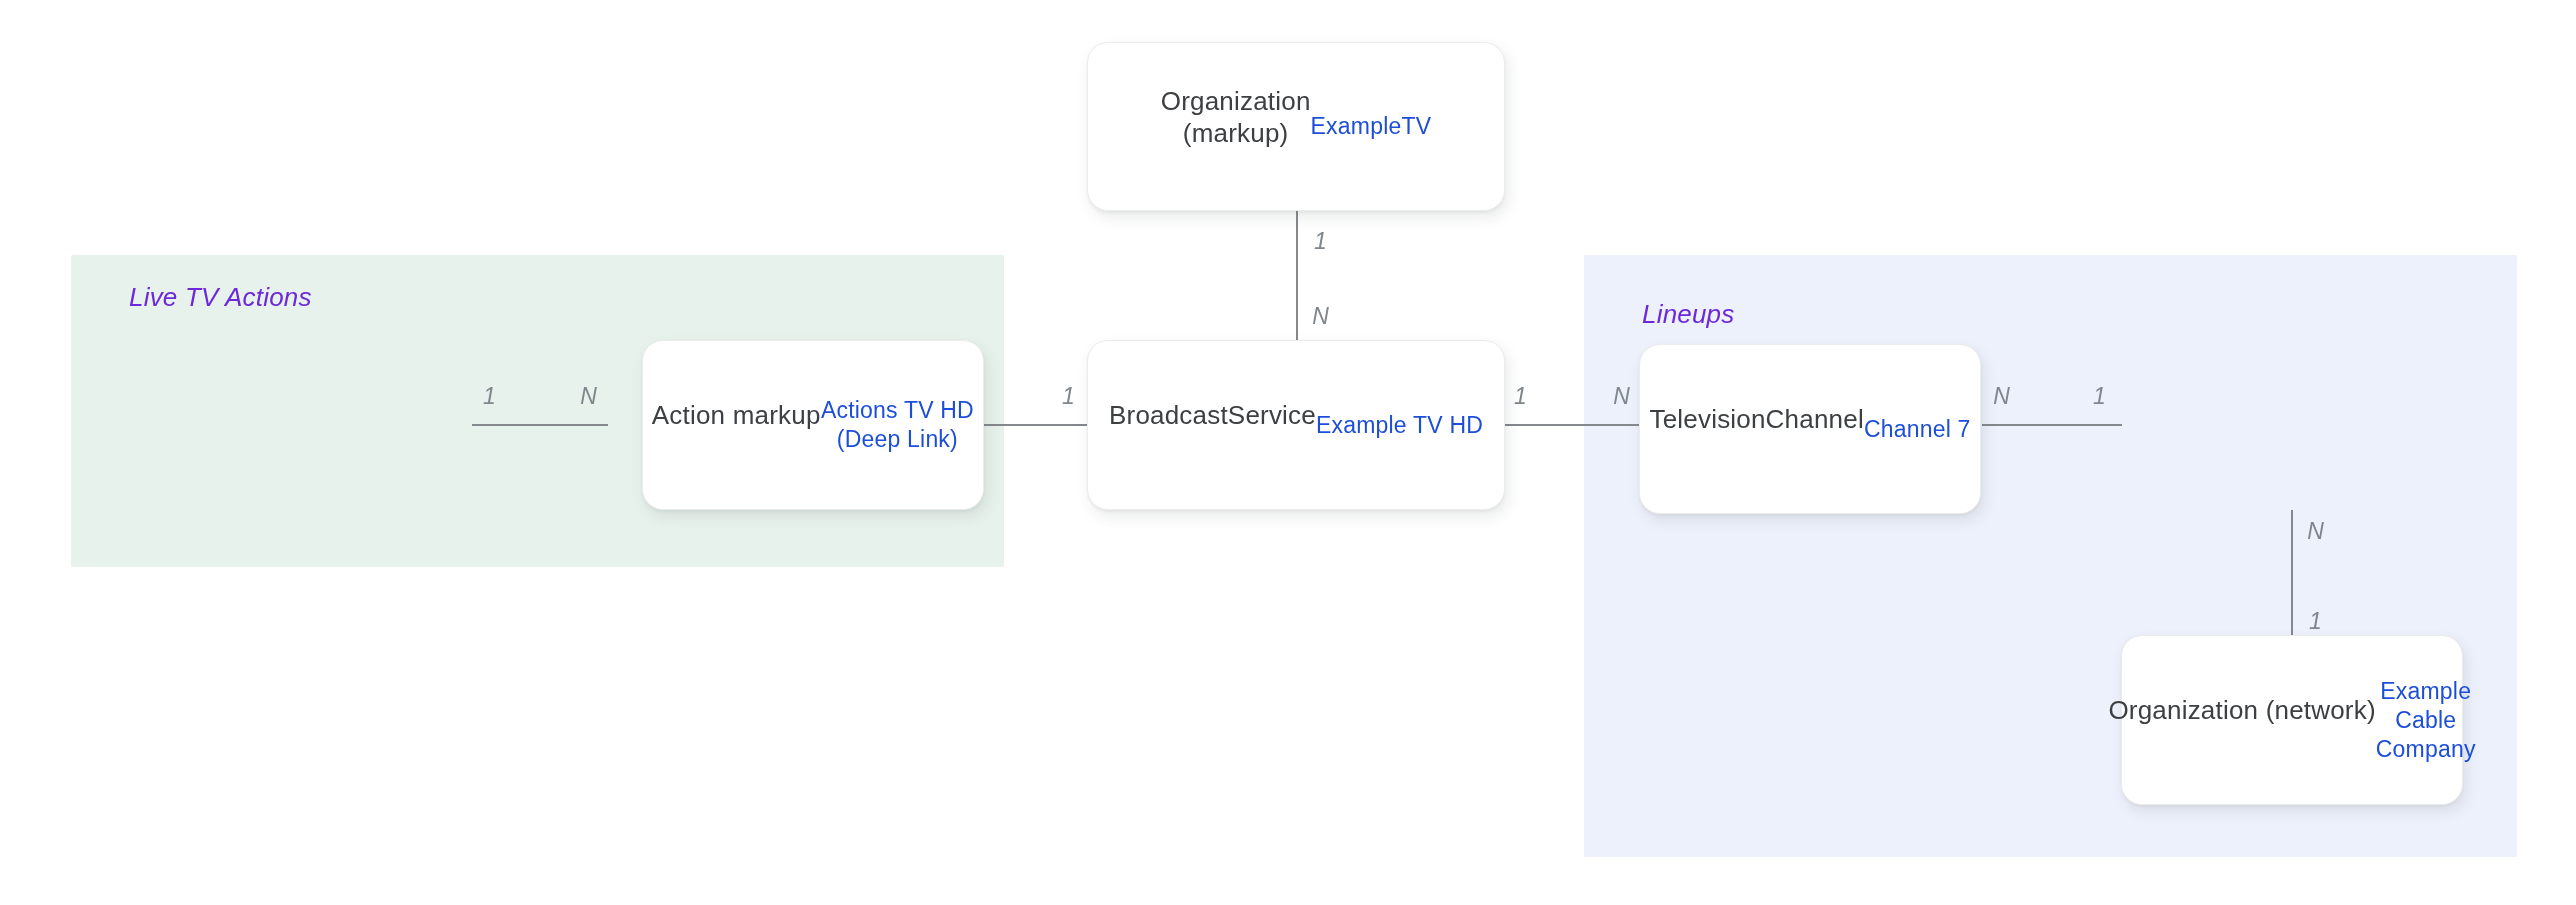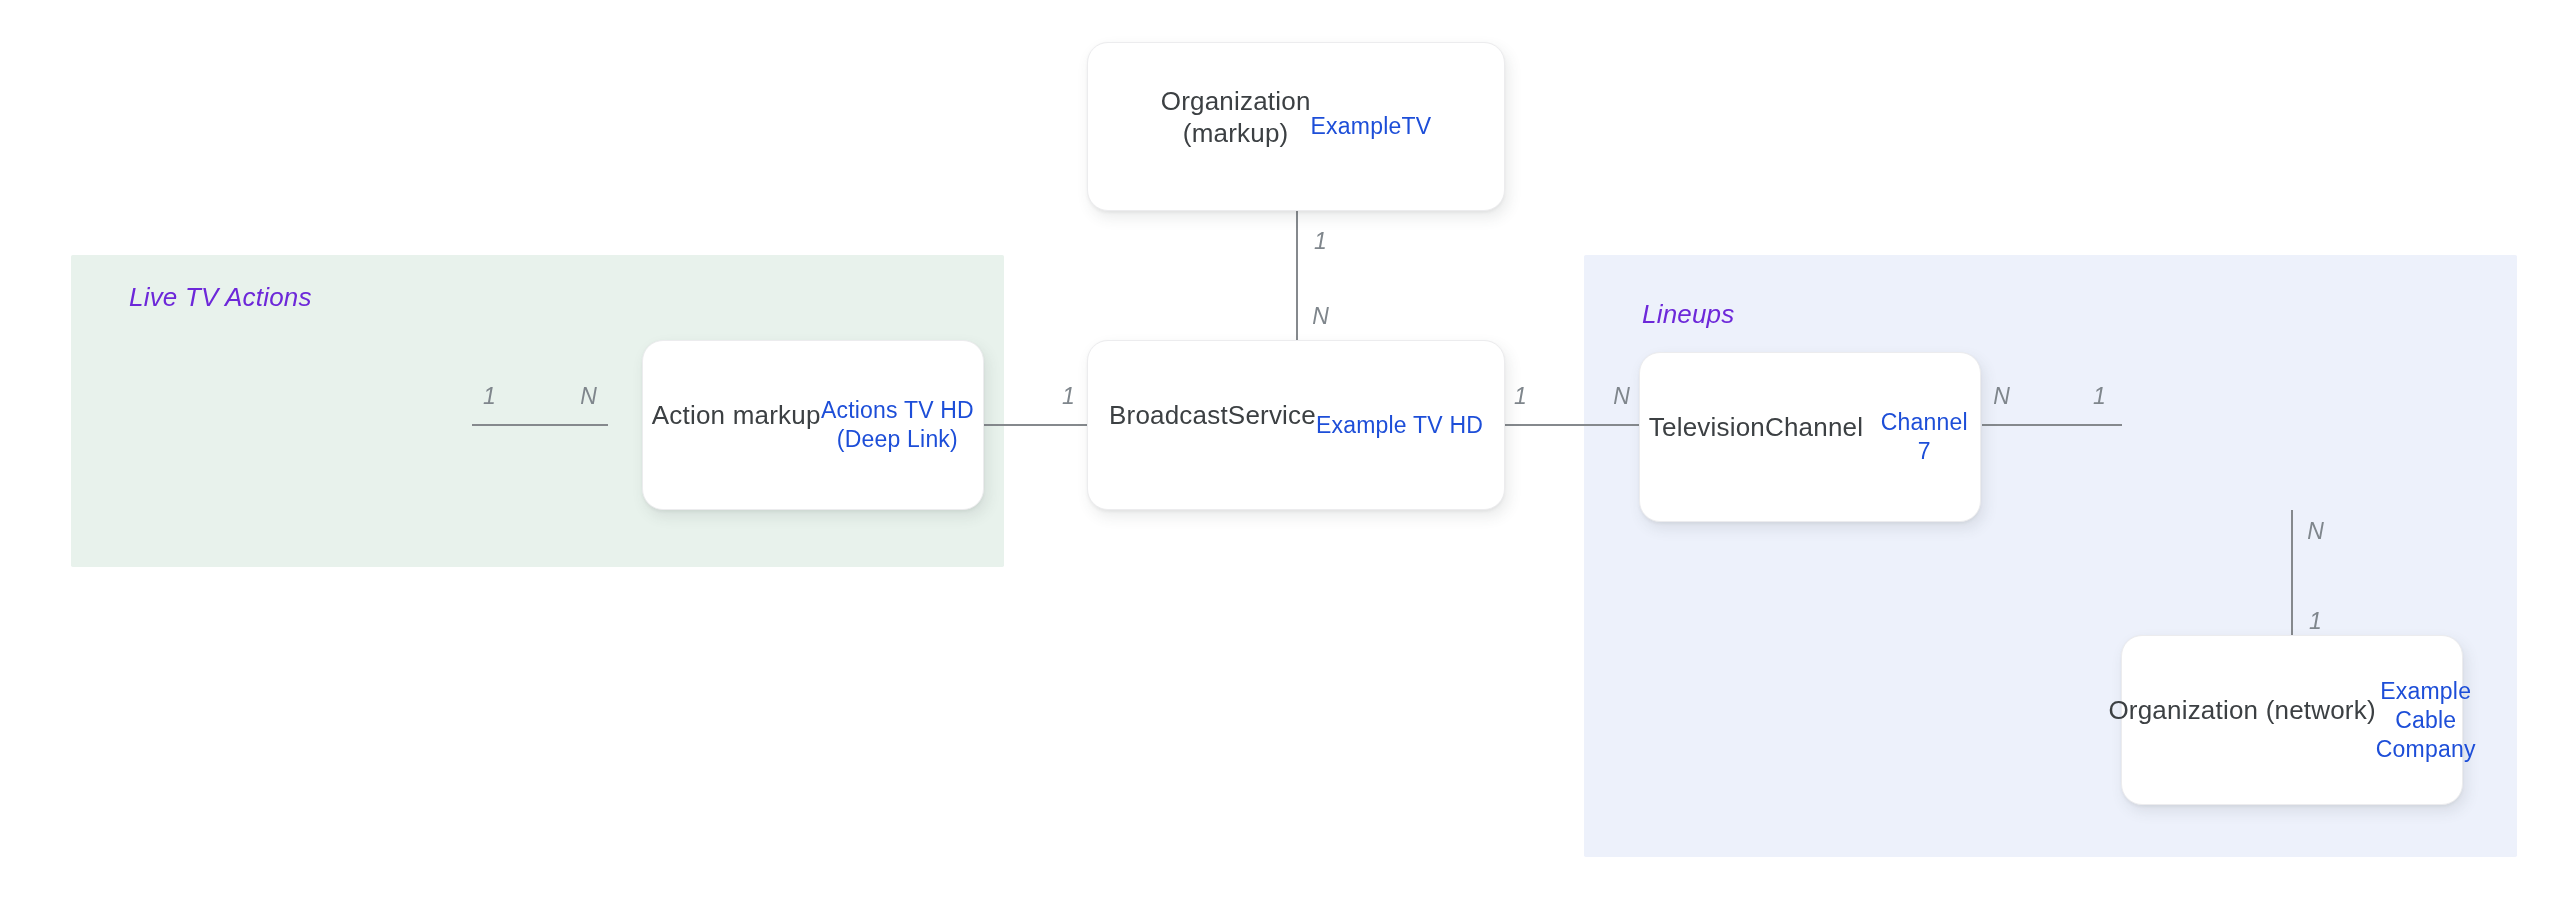--- a/index.html
+++ b/index.html
@@ -55,21 +55,21 @@
   .node-title-wrap .tline{display:block;}
   .node-subtitle{
     font-size:23px;line-height:29px;color:#1d4ed8;letter-spacing:0.2px;
   }
   .subtitle-narrow{max-width:292px;}
 
   .n-org-network{left:1087px;top:42px;width:418px;height:169px;}
   .n-media-subscription{left:129px;top:340px;}
   .n-action-markup{left:642px;top:340px;}
   .n-broadcast-service{left:1087px;top:340px;height:170px;}
-  .n-television-channel{left:1639px;top:352px;gap:14px;}
+  .n-television-channel{left:1639px;top:344px;}
   .n-cable-satellite{left:2121px;top:340px;}
   .n-org-operator{left:2121px;top:635px;}
 </style>
 </head>
 <body>
 
 <div class="canvas">
 
   <div class="group group-live"></div>
   <div class="group group-lineups"></div>

